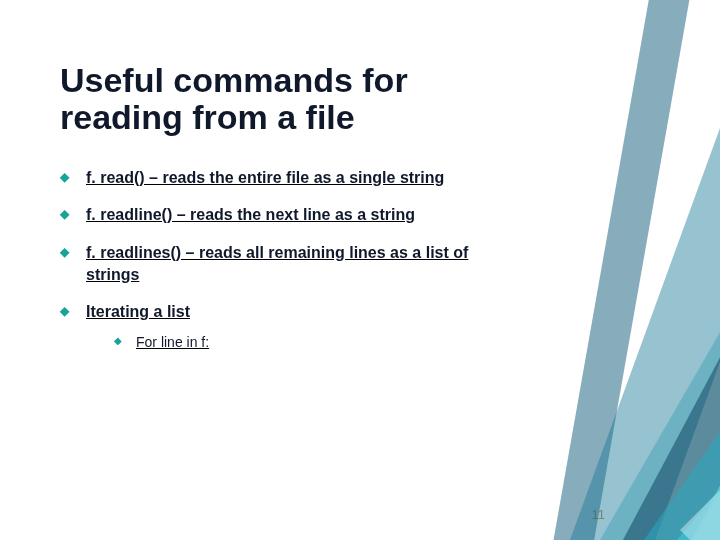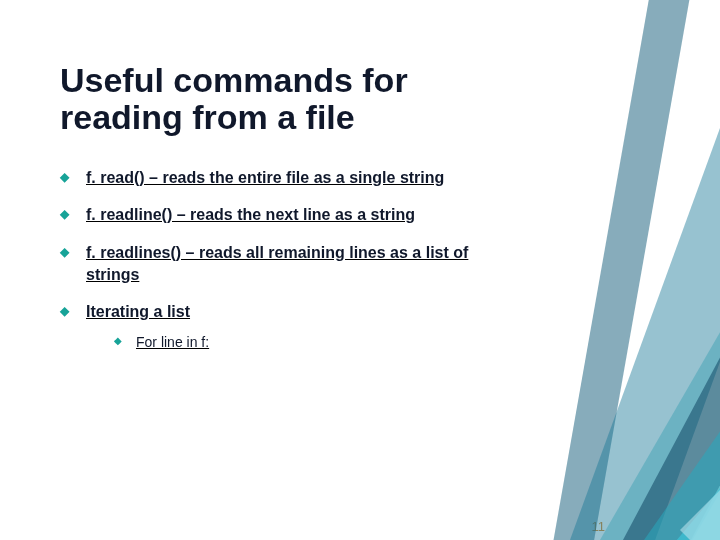--- a/index.html
+++ b/index.html
@@ -66,21 +66,21 @@
   ul.sub > li::before {
     content: "◆";
     position: absolute;
     left: 0;
     top: 1px;
     font-size: 10px;
     color: #17a398;
   }
   .pagenum {
     position: absolute;
-    bottom: 6px;
+    bottom: 18px;
     right: 115px;
     font-size: 13px;
     color: #e08a2d;
     font-weight: 500;
   }
   
   .deco {
     position: absolute;
     right: 0;
     bottom: 0;

